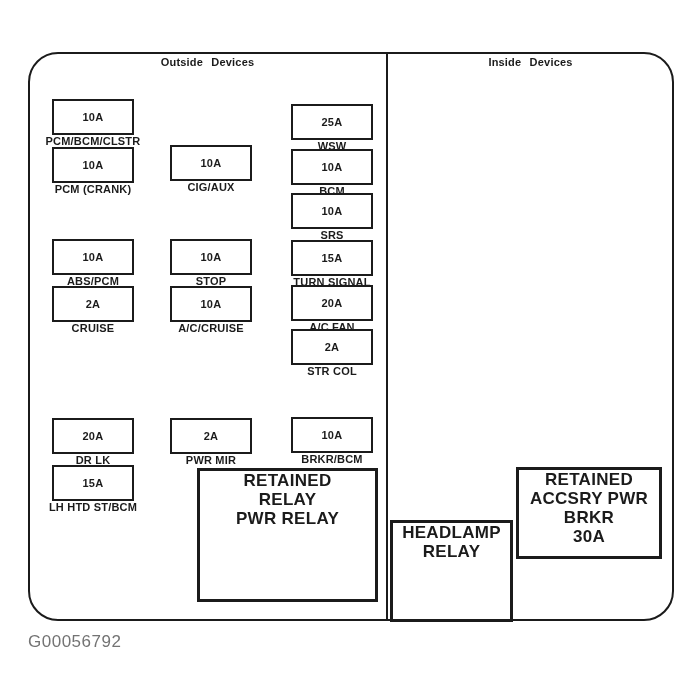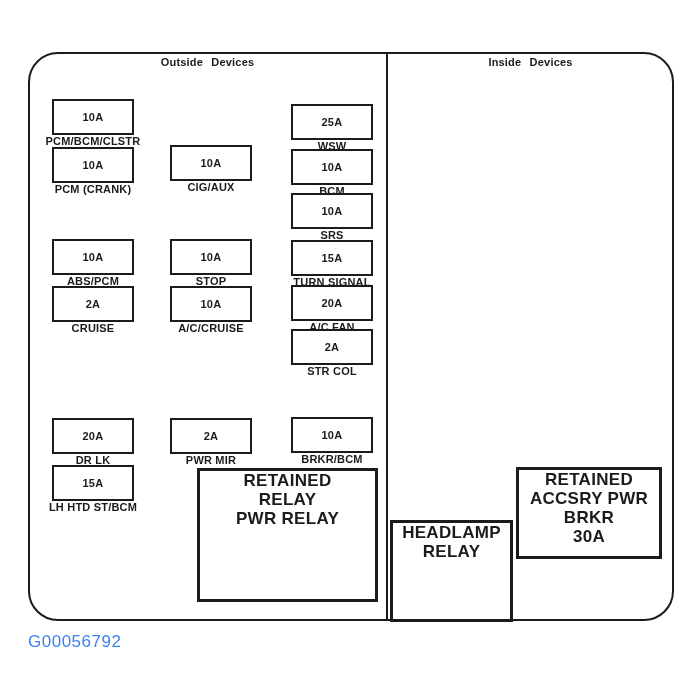--- a/index.html
+++ b/index.html
@@ -77,21 +77,21 @@
     font-size: 17px;
     font-weight: bold;
     line-height: 19px;
     letter-spacing: 0.3px;
   }
   .caption {
     position: absolute;
     left: 28px; top: 632px;
     font-size: 17px;
     font-weight: normal;
-    color: #3b82f6;
+    color: #737373;
     letter-spacing: 0.5px;
   }
 </style>
 </head>
 <body>
 
 <div class="stage">
 
   <div class="panel"></div>
   <div class="divider"></div>

